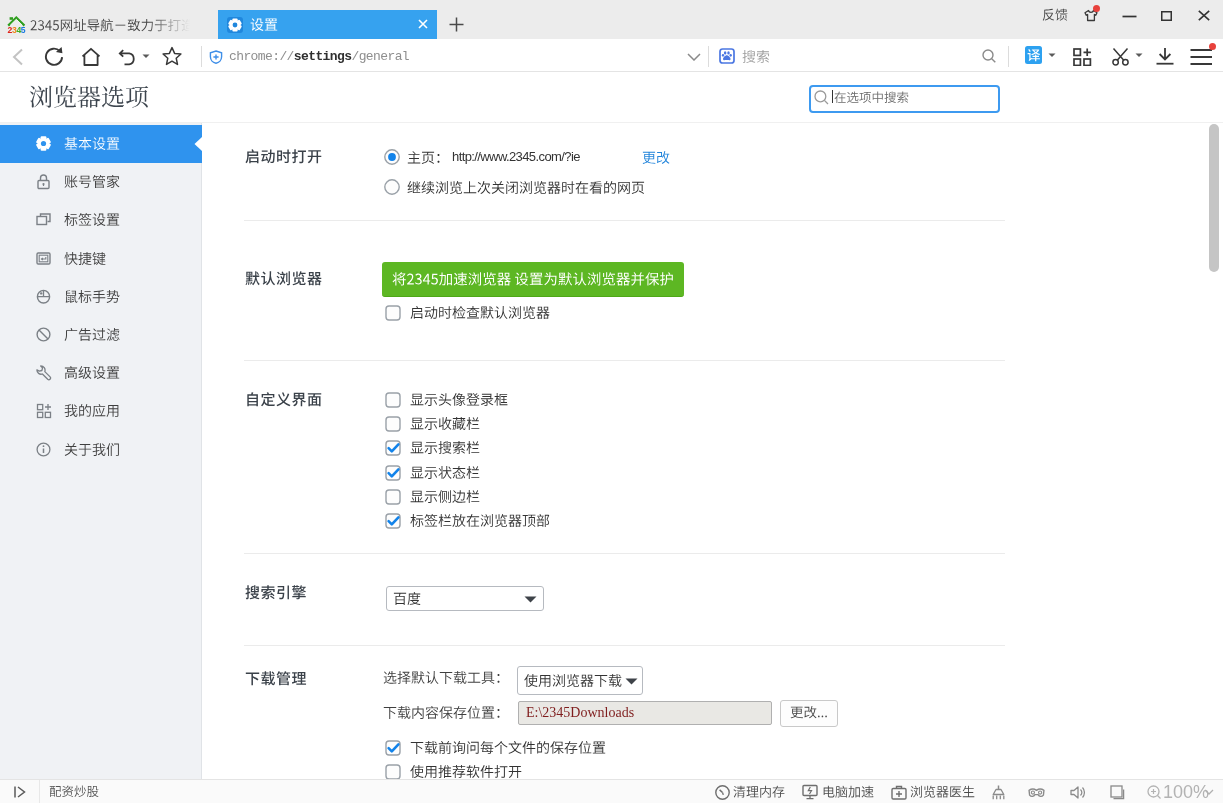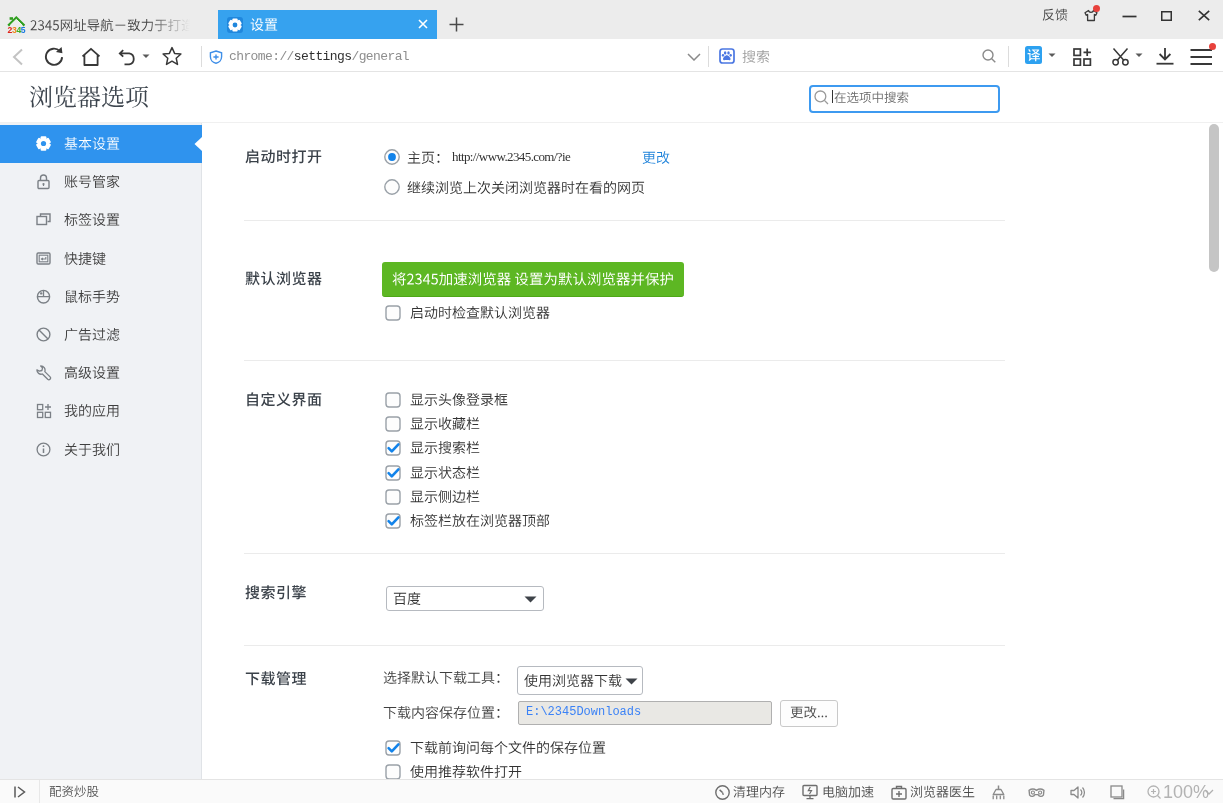--- a/index.html
+++ b/index.html
@@ -82,21 +82,21 @@
     <path d="M0.5 0.5 L4 4 L7.5 0.5 Z" fill="#5a5a5a"></path>
   </svg>
 <svg style="position:absolute;left:162px;top:46px;" width="20" height="21" viewBox="0 0 20 21">
     <path d="M10 1.6 L12.6 7.4 L18.9 8.0 L14.2 12.2 L15.5 18.4 L10 15.2 L4.5 18.4 L5.8 12.2 L1.1 8.0 L7.4 7.4 Z" fill="none" stroke="#383838" stroke-width="1.5" stroke-linejoin="round"></path>
   </svg>
 <div style="position:absolute;left:201px;top:46px;width:1px;height:21px;background:#dcdcdc;"></div>
 <svg style="position:absolute;left:209px;top:50px;" width="14" height="14" viewBox="0 0 14 14">
     <path d="M7 1 L12.6 2.8 V6.8 A6.6 6.6 0 0 1 7 13.2 A6.6 6.6 0 0 1 1.4 6.8 V2.8 Z" fill="none" stroke="#3f8fe8" stroke-width="1.4"></path>
     <path d="M7 4.4 V9.6 M4.4 7 H9.6" stroke="#3f8fe8" stroke-width="1.4"></path>
   </svg>
-<div style="position:absolute;left:229px;top:50px;height:14px;font-family:'Liberation Mono',monospace;font-size:13px;letter-spacing:-0.6px;color:#8e8e8e;line-height:14px;">chrome://<span style="color:#2f2f2f;font-weight:normal;">settings</span>/general</div>
+<div style="position:absolute;left:229px;top:50px;height:14px;font-family:'Liberation Mono',monospace;font-size:13px;letter-spacing:-0.6px;color:#8e8e8e;line-height:14px;">chrome://<span style="color:#2f2f2f;font-weight:bold;">settings</span>/general</div>
 <svg style="position:absolute;left:687px;top:53px;" width="14" height="8" viewBox="0 0 14 8">
     <path d="M1 1 L7 7 L13 1" stroke="#8a8a8a" stroke-width="1.5" fill="none"></path>
   </svg>
 <div style="position:absolute;left:708px;top:46px;width:1px;height:21px;background:#dcdcdc;"></div>
 <svg style="position:absolute;left:719px;top:48px;" width="16" height="16" viewBox="0 0 16 16">
     <rect x="1" y="1" width="14" height="14" rx="2.6" fill="none" stroke="#4b77e2" stroke-width="1.7"></rect>
     <ellipse cx="6.1" cy="4.9" rx="1.25" ry="1.55" fill="#4b77e2"></ellipse>
     <ellipse cx="9.5" cy="4.9" rx="1.25" ry="1.55" fill="#4b77e2"></ellipse>
     <ellipse cx="4.0" cy="7.3" rx="1.15" ry="1.4" fill="#4b77e2"></ellipse>
     <ellipse cx="11.7" cy="7.3" rx="1.15" ry="1.4" fill="#4b77e2"></ellipse>
@@ -278,21 +278,21 @@
   </svg>
 <svg style="position:absolute;left:384px;top:149px;" width="16" height="16" viewBox="0 0 16 16">
     <circle cx="8" cy="8" r="7.2" fill="#fdfdfd" stroke="#9aa1a8" stroke-width="1.4"></circle>
     <circle cx="8" cy="8" r="3.9" fill="#1283ea"></circle>
   </svg>
 <svg style="position:absolute;left:407.0px;top:145.5px;overflow:visible;" width="44.0" height="28.0" viewBox="0 0 44.0 28.0" fill="#333333">
     <path transform="translate(0.00,16.80) scale(0.014000,-0.014000)" d="M379 797C441 751 514 684 553 637H104V571H464V343H149V277H464V22H57V-44H947V22H535V277H856V343H535V571H896V637H570L617 671C578 718 498 787 433 833Z"></path>
     <path transform="translate(14.00,16.80) scale(0.014000,-0.014000)" d="M468 464V283C468 175 428 53 52 -24C66 -38 85 -64 92 -78C485 7 537 146 537 282V464ZM547 113C663 58 813 -25 886 -81L928 -28C851 27 701 107 586 158ZM175 594V127H244V532H763V128H834V594H474C493 631 514 676 533 719H934V782H75V719H456C443 679 424 631 407 594Z"></path>
     <path transform="translate(28.00,16.80) scale(0.014000,-0.014000)" d="M250 489C288 489 322 516 322 560C322 604 288 632 250 632C212 632 178 604 178 560C178 516 212 489 250 489ZM250 -3C288 -3 322 24 322 68C322 113 288 140 250 140C212 140 178 113 178 68C178 24 212 -3 250 -3Z"></path>
   </svg>
-<div style="position:absolute;left:452px;top:150px;height:14px;font-family:Liberation Serif, serif;font-size:13px;letter-spacing:-0.6px;color:#333;line-height:14px;">http://www.2345.com/?ie</div>
+<div style="position:absolute;left:452px;top:150px;height:14px;font-family:Liberation Sans, sans-serif;font-size:13px;letter-spacing:-0.6px;color:#333;line-height:14px;">http://www.2345.com/?ie</div>
 <svg style="position:absolute;left:642.0px;top:145.5px;overflow:visible;" width="30.0" height="28.0" viewBox="0 0 30.0 28.0" fill="#1e82da">
     <path transform="translate(0.00,16.80) scale(0.014000,-0.014000)" d="M250 240 193 217C228 157 270 109 321 71C259 35 171 4 48 -20C63 -36 80 -64 88 -79C221 -50 315 -13 382 32C519 -42 703 -66 938 -76C941 -54 954 -26 967 -10C739 -3 565 14 436 75C491 127 517 187 530 250H872V634H540V722H934V783H65V722H471V634H158V250H460C448 199 424 151 375 109C325 143 284 185 250 240ZM222 415H471V373C471 351 470 329 469 307H222ZM538 307C539 329 540 351 540 373V415H805V307ZM222 577H471V470H222ZM540 577H805V470H540Z"></path>
     <path transform="translate(14.00,16.80) scale(0.014000,-0.014000)" d="M597 590H811C789 453 756 339 705 244C654 341 617 455 593 578ZM598 838C565 670 508 506 425 402C440 391 467 366 478 355C505 392 530 435 553 483C581 370 617 268 666 181C605 95 523 28 414 -22C427 -36 448 -66 455 -82C560 -30 641 36 704 119C761 36 831 -30 918 -74C929 -56 949 -31 965 -18C875 24 802 92 744 178C811 288 853 423 881 590H950V652H618C636 708 651 767 664 827ZM78 767V701H363V481H92V98C92 62 75 49 61 43C73 25 84 -7 88 -27C110 -8 146 9 437 121C434 136 429 164 429 184L159 87V415H430V767Z"></path>
   </svg>
 <svg style="position:absolute;left:384px;top:178.5px;" width="16" height="16" viewBox="0 0 16 16">
     <circle cx="8" cy="8" r="7.2" fill="#fdfdfd" stroke="#9aa1a8" stroke-width="1.4"></circle>
   </svg>
 <svg style="position:absolute;left:407.0px;top:175.5px;overflow:visible;" width="240.0" height="28.0" viewBox="0 0 240.0 28.0" fill="#333333">
     <path transform="translate(0.00,16.80) scale(0.014000,-0.014000)" d="M44 53 56 -10C146 13 268 43 384 72L378 129C253 99 127 70 44 53ZM868 769C852 712 819 629 793 577L836 561C863 611 896 688 923 752ZM529 754C554 693 581 613 593 561L642 576C630 627 601 706 576 768ZM418 798V-23H950V38H480V798ZM61 424 62 425C76 432 99 438 226 455C181 387 139 332 120 312C90 275 67 249 46 246C53 229 63 198 67 184C87 196 119 205 371 257C370 270 370 296 371 313L163 275C241 366 317 479 382 593L326 625C307 587 286 549 264 513L129 499C187 587 243 701 284 810L221 838C184 717 115 585 93 551C73 516 56 492 39 488C47 471 57 438 61 424ZM696 831V516H510V458H675C636 365 571 265 511 210C521 195 536 171 542 155C598 208 654 300 696 393V78H753V390C802 327 870 232 894 189L937 236C911 272 797 411 755 458H943V516H753V831Z"></path>
     <path transform="translate(14.00,16.80) scale(0.014000,-0.014000)" d="M476 454C521 428 573 389 600 359L633 397C608 426 554 464 509 488ZM404 363C451 336 505 294 531 265L566 304C538 334 483 373 437 398ZM689 108C769 53 865 -28 912 -81L955 -38C908 14 810 92 731 145ZM45 54 61 -8C145 24 254 65 359 105L349 161C235 121 122 79 45 54ZM401 590V532H855C841 488 824 443 809 412L863 396C887 442 913 517 934 582L891 593L881 590H688V685H883V743H688V838H621V743H438V685H621V590ZM652 490V369C652 330 650 289 639 247H380V188H619C583 109 510 32 362 -30C375 -43 393 -65 402 -80C575 -5 654 91 688 188H939V247H705C713 288 715 329 715 367V490ZM61 424C75 431 98 437 220 453C177 385 138 331 120 310C90 273 68 247 48 243C55 227 65 198 68 184C87 198 118 209 354 272C351 285 349 311 349 328L167 283C239 373 311 484 370 595L316 625C298 587 277 548 256 512L130 499C191 587 250 700 294 809L235 836C194 714 120 582 97 548C75 514 58 489 40 485C48 468 58 438 61 424Z"></path>
@@ -488,21 +488,21 @@
     <path transform="translate(14.00,16.80) scale(0.014000,-0.014000)" d="M736 784C782 746 836 692 860 655L910 691C885 728 830 780 784 816ZM842 502C815 404 776 309 727 223C707 313 693 425 685 555H950V610H682C679 682 678 758 678 837H612C612 759 614 683 618 610H366V701H546V756H366V839H302V756H107V701H302V610H55V555H621C631 395 650 254 680 147C631 75 573 13 508 -34C525 -46 545 -66 556 -79C611 -37 661 15 705 74C743 -17 793 -70 860 -70C927 -70 950 -24 961 125C945 131 921 145 907 159C902 40 891 -5 865 -5C819 -5 780 47 750 139C815 242 866 361 902 484ZM67 89 74 26 337 53V-74H400V59L587 79V136L400 118V218H563V277H400V362H337V277H191C214 312 236 352 257 395H585V451H284C296 478 307 506 318 533L251 551C241 517 228 483 214 451H71V395H189C172 358 156 330 148 318C133 290 118 270 103 267C112 250 120 218 124 205C133 212 162 218 204 218H337V112C233 102 138 94 67 89Z"></path>
     <path transform="translate(28.00,16.80) scale(0.014000,-0.014000)" d="M101 667V-80H167V601H466C461 467 425 299 198 176C214 164 236 140 246 126C385 208 458 305 496 403C591 315 697 207 750 137L805 181C742 256 618 377 515 465C527 512 532 558 534 601H835V14C835 -3 830 -9 810 -10C790 -11 722 -11 649 -8C658 -28 669 -58 672 -77C762 -77 824 -77 857 -66C890 -54 901 -32 901 14V667H535V839H467V667Z"></path>
     <path transform="translate(42.00,16.80) scale(0.014000,-0.014000)" d="M334 630C275 556 180 485 88 439C103 426 126 400 136 387C228 440 330 523 397 610ZM591 591C685 533 798 447 853 389L901 435C844 491 728 575 635 630ZM498 544C402 396 224 269 39 199C55 185 73 162 83 145C130 165 177 188 222 214V-79H287V-44H711V-75H779V225C822 201 867 178 914 157C923 177 942 200 958 214C795 280 651 359 538 491L556 517ZM287 16V195H711V16ZM288 255C369 309 442 373 501 444C570 366 646 306 728 255ZM437 828C452 802 468 771 480 744H85V568H151V682H848V568H916V744H557C545 775 525 814 505 845Z"></path>
     <path transform="translate(56.00,16.80) scale(0.014000,-0.014000)" d="M443 730H830V538H443ZM379 791V477H601V346H303V284H558C490 175 380 71 276 20C291 7 311 -17 322 -33C424 25 530 130 601 245V-79H668V246C736 133 837 24 932 -35C943 -19 964 5 979 18C880 71 775 175 710 284H953V346H668V477H896V791ZM281 835C222 682 125 532 23 436C36 420 55 386 62 370C101 409 139 455 175 506V-76H240V606C280 673 315 744 344 816Z"></path>
     <path transform="translate(70.00,16.80) scale(0.014000,-0.014000)" d="M615 349V264H333V201H615V5C615 -9 612 -13 594 -14C575 -16 516 -16 446 -13C456 -33 464 -58 468 -77C555 -77 610 -77 642 -68C674 -57 683 -37 683 4V201H957V264H683V327C757 372 837 434 892 495L848 528L835 525H419V463H773C728 421 668 377 615 349ZM388 838C376 795 361 751 344 707H64V643H317C252 502 157 370 33 281C44 266 61 237 68 221C113 253 154 291 192 331V-76H259V413C311 484 355 562 391 643H937V707H417C432 745 445 783 457 821Z"></path>
     <path transform="translate(84.00,16.80) scale(0.014000,-0.014000)" d="M370 654V589H912V654ZM437 509C469 369 498 183 507 78L574 97C563 199 532 381 498 523ZM573 827C592 777 612 710 621 668L687 687C677 730 655 794 636 844ZM326 28V-36H954V28H741C779 164 821 365 848 519L777 532C758 380 716 164 678 28ZM291 835C234 681 139 529 39 432C51 417 71 382 78 366C114 404 150 447 184 495V-76H251V600C291 669 326 742 354 815Z"></path>
     <path transform="translate(98.00,16.80) scale(0.014000,-0.014000)" d="M649 750H827V655H649ZM413 750H587V655H413ZM183 750H351V655H183ZM194 427V3H59V-48H944V3H804V427H489L504 490H922V543H515L527 605H893V800H119V605H458L448 543H68V490H438L425 427ZM258 3V69H738V3ZM258 278H738V217H258ZM258 320V380H738V320ZM258 174H738V111H258Z"></path>
     <path transform="translate(112.00,16.80) scale(0.014000,-0.014000)" d="M250 489C288 489 322 516 322 560C322 604 288 632 250 632C212 632 178 604 178 560C178 516 212 489 250 489ZM250 -3C288 -3 322 24 322 68C322 113 288 140 250 140C212 140 178 113 178 68C178 24 212 -3 250 -3Z"></path>
   </svg>
 <div style="position:absolute;left:518px;top:701px;width:252px;height:22px;background:#e9e8e4;border:1px solid #b0b0b0;border-radius:2px;"></div>
-<div style="position:absolute;left:526px;top:705px;height:15px;font-family:Liberation Mono, monospace;font-size:12px;color:#3b82f6;line-height:15px;">E:\2345Downloads</div>
+<div style="position:absolute;left:526px;top:705px;height:15px;font-family:Liberation Serif, serif;font-size:14px;color:#7f1d1d;line-height:15px;">E:\2345Downloads</div>
 <div style="position:absolute;left:780px;top:700px;width:56px;height:25px;background:#fdfdfd;border:1px solid #c9c9c9;border-radius:3px;"></div>
 <svg style="position:absolute;left:790.1px;top:701.4px;overflow:visible;" width="39.9" height="27.0" viewBox="0 0 39.9 27.0" fill="#444444">
     <path transform="translate(0.00,16.20) scale(0.013500,-0.013500)" d="M250 240 193 217C228 157 270 109 321 71C259 35 171 4 48 -20C63 -36 80 -64 88 -79C221 -50 315 -13 382 32C519 -42 703 -66 938 -76C941 -54 954 -26 967 -10C739 -3 565 14 436 75C491 127 517 187 530 250H872V634H540V722H934V783H65V722H471V634H158V250H460C448 199 424 151 375 109C325 143 284 185 250 240ZM222 415H471V373C471 351 470 329 469 307H222ZM538 307C539 329 540 351 540 373V415H805V307ZM222 577H471V470H222ZM540 577H805V470H540Z"></path>
     <path transform="translate(13.50,16.20) scale(0.013500,-0.013500)" d="M597 590H811C789 453 756 339 705 244C654 341 617 455 593 578ZM598 838C565 670 508 506 425 402C440 391 467 366 478 355C505 392 530 435 553 483C581 370 617 268 666 181C605 95 523 28 414 -22C427 -36 448 -66 455 -82C560 -30 641 36 704 119C761 36 831 -30 918 -74C929 -56 949 -31 965 -18C875 24 802 92 744 178C811 288 853 423 881 590H950V652H618C636 708 651 767 664 827ZM78 767V701H363V481H92V98C92 62 75 49 61 43C73 25 84 -7 88 -27C110 -8 146 9 437 121C434 136 429 164 429 184L159 87V415H430V767Z"></path>
     <path transform="translate(27.00,16.20) scale(0.013500,-0.013500)" d="M135 -13C168 -13 196 13 196 51C196 91 168 117 135 117C101 117 73 91 73 51C73 13 101 -13 135 -13Z"></path>
     <path transform="translate(30.63,16.20) scale(0.013500,-0.013500)" d="M135 -13C168 -13 196 13 196 51C196 91 168 117 135 117C101 117 73 91 73 51C73 13 101 -13 135 -13Z"></path>
     <path transform="translate(34.26,16.20) scale(0.013500,-0.013500)" d="M135 -13C168 -13 196 13 196 51C196 91 168 117 135 117C101 117 73 91 73 51C73 13 101 -13 135 -13Z"></path>
   </svg>
 <svg style="position:absolute;left:385px;top:739.5px;overflow:visible;" width="16" height="16" viewBox="0 0 16 16">
     <rect x="1" y="1" width="14" height="14" rx="3" fill="#fdfdfd" stroke="#9aa1a8" stroke-width="1.4"></rect>

